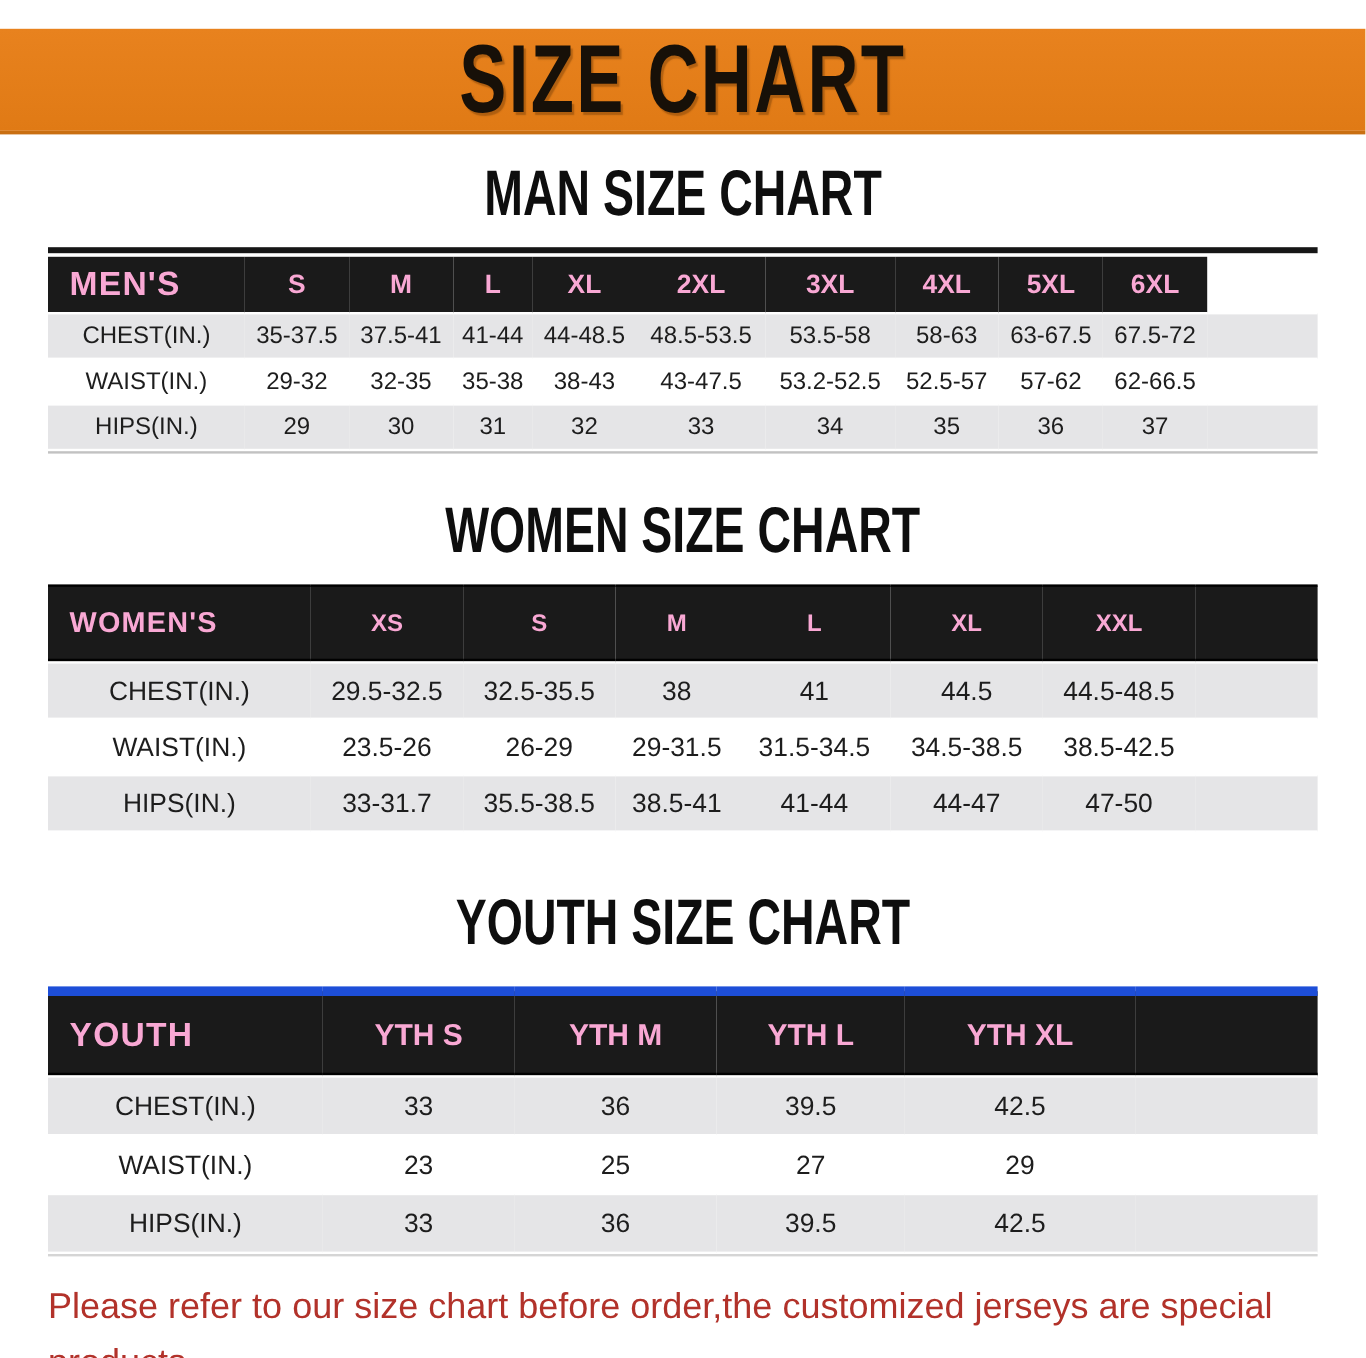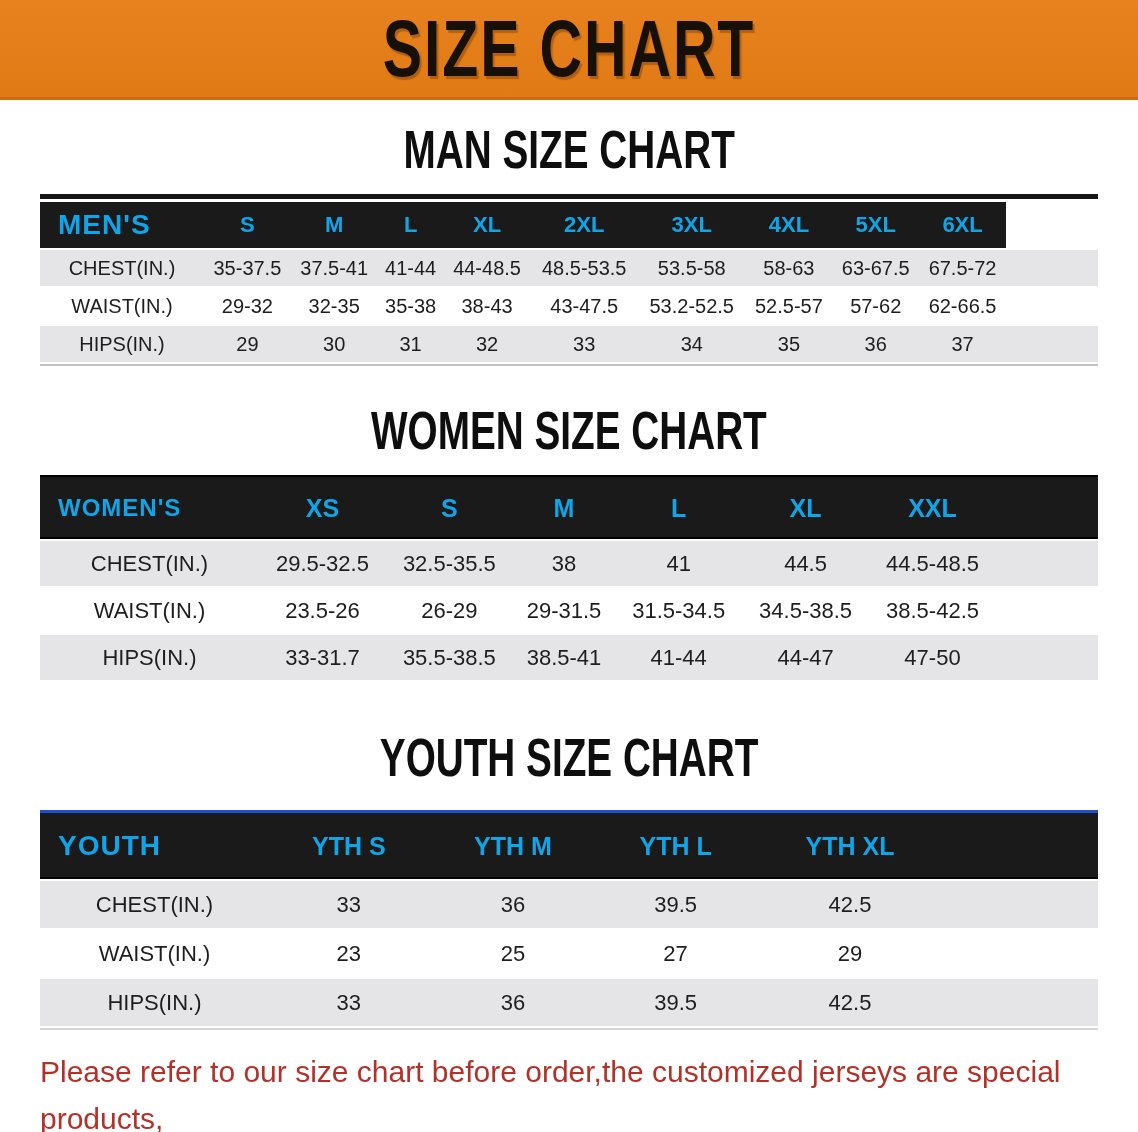--- a/index.html
+++ b/index.html
@@ -3,25 +3,26 @@
 <meta charset="utf-8">
 <style>
   html, body {
     margin: 0; padding: 0;
     width: 1138px; height: 1132px;
     background: #ffffff;
     overflow: hidden;
     font-family: "Liberation Sans", sans-serif;
   }
   .banner {
-    width: 100%; height: 100px;
+    width: 100%; height: 88px;
     background: linear-gradient(#ef8c21, #e27a15);
     border-bottom: 3px solid #c96f12;
     display: flex; align-items: center; justify-content: center;
     box-sizing: border-box;
+    margin-top: 24px;
   }
   .banner-title {
     display: inline-block;
     font-size: 62px;
     font-weight: 800;
     letter-spacing: 2px;
     color: #171008;
     transform: scale(0.95, 1.3);
     text-shadow: 2px 2px 1px rgba(80, 40, 0, 0.35);
     white-space: nowrap;
@@ -51,21 +52,21 @@
 
   .top-line { height: 5px; background: #161616; margin-bottom: 3px; }
 
   table.size-table {
     width: 100%;
     border-collapse: collapse;
     table-layout: auto;
   }
   table.size-table th {
     background: #1a1a1a;
-    color: #0ea5e9;
+    color: #f9a8d4;
     font-weight: 600;
     text-align: center;
     white-space: nowrap;
   }
   table.size-table th.lbl {
     text-align: left;
     padding-left: 18px;
     font-weight: 800;
     letter-spacing: 1px;
   }
@@ -81,27 +82,27 @@
 
   
   .tbl-men th { height: 44px; font-size: 22px; }
   .tbl-men th.lbl { font-size: 28px; width: 145px; }
   .tbl-men th.spacer, .tbl-men td.spacer { width: 90px; background: inherit; }
   .tbl-men td { height: 34px; font-size: 20px; }
   .tbl-men td.lbl { font-size: 20px; }
   .men-bottom-line { height: 2px; background: #c2c2c2; }
 
   
-  .tbl-women th { height: 60px; font-size: 25px; border-top: 2px solid #000; box-shadow: inset 0 -2px 0 #000; }
+  .tbl-women th { height: 60px; font-size: 20px; border-top: 2px solid #000; box-shadow: inset 0 -2px 0 #000; }
   .tbl-women th.lbl { font-size: 24px; width: 200px; }
   .tbl-women th.spacer, .tbl-women td.spacer { width: 100px; }
   .tbl-women td { height: 43px; font-size: 22px; }
 
   
-  .tbl-youth th { height: 64px; font-size: 25px; border-top: 3px solid #1d4ed8; box-shadow: inset 0 -2px 0 #000; }
+  .tbl-youth th { height: 64px; font-size: 25px; border-top: 8px solid #1d4ed8; box-shadow: inset 0 -2px 0 #000; }
   .tbl-youth th.lbl { font-size: 28px; width: 210px; letter-spacing: 2px; }
   .tbl-youth th.spacer, .tbl-youth td.spacer { width: 150px; }
   .tbl-youth td { height: 45px; font-size: 22px; border-bottom: 1px solid #d8d8d8; }
   .youth-bottom-line { height: 2px; background: #d5d5d5; }
 
   .footer-note {
     margin: 18px 40px 0 40px;
     font-size: 30px;
     line-height: 47px;
     color: #b2322a;

